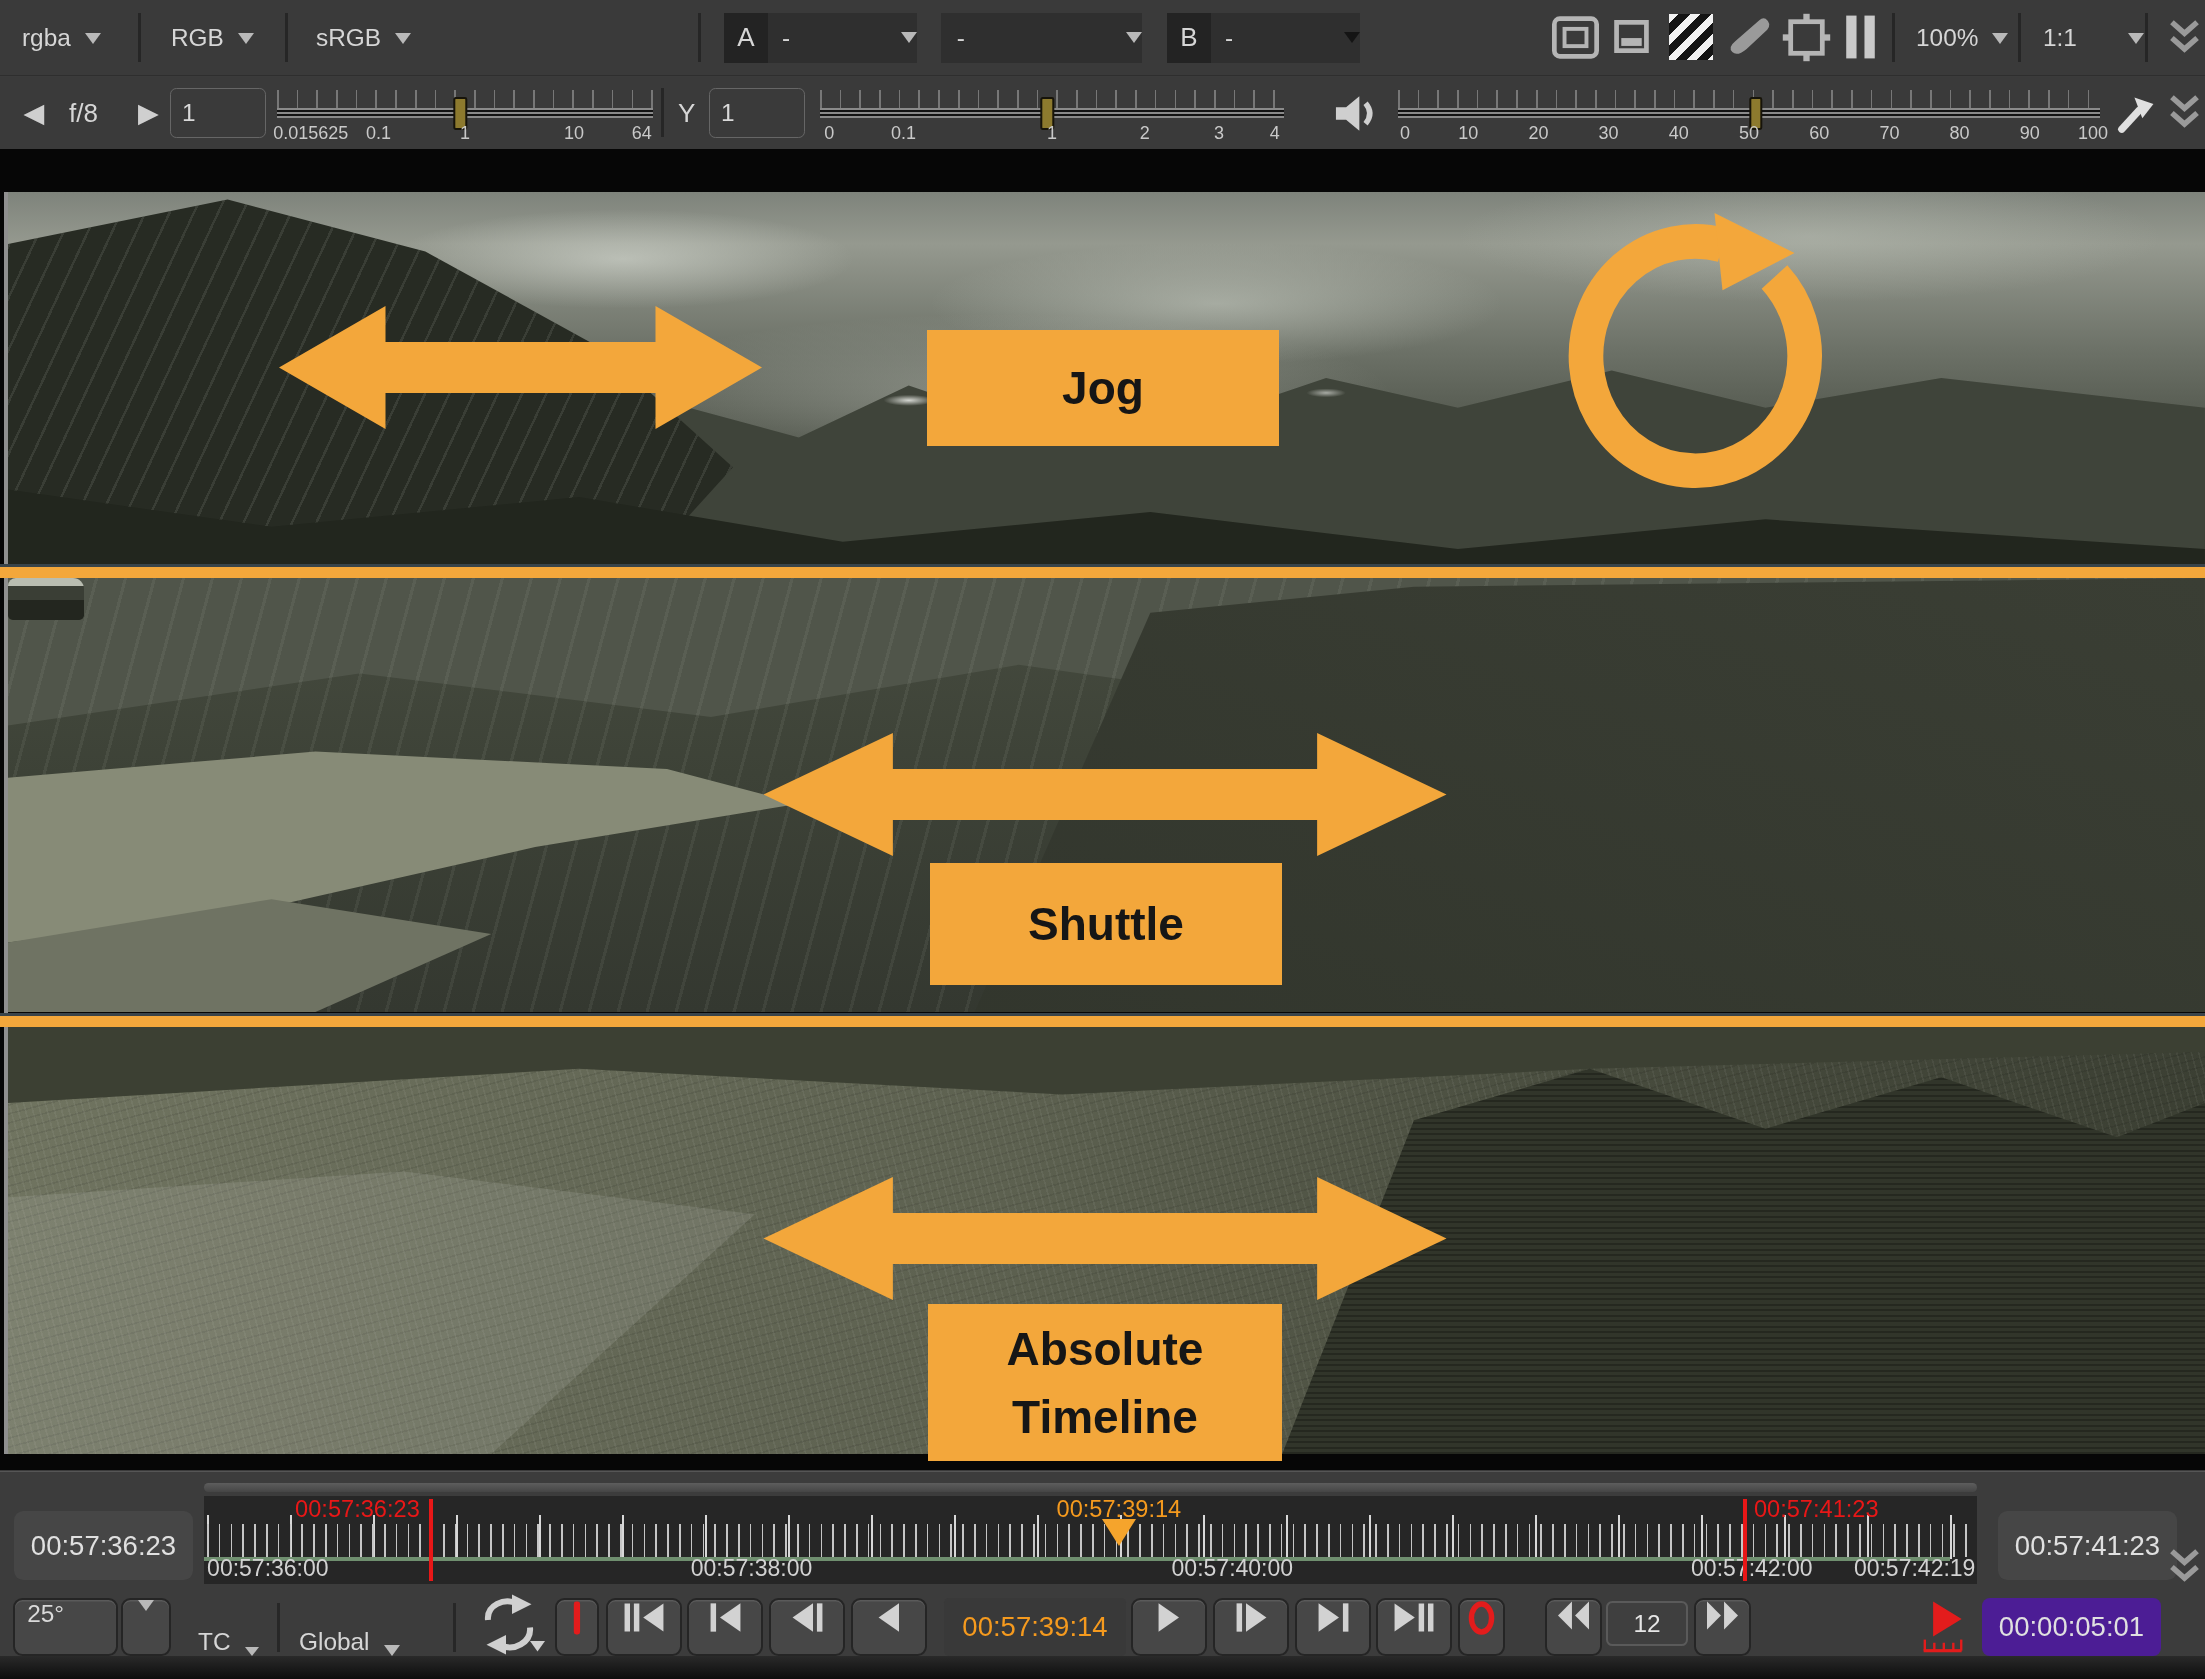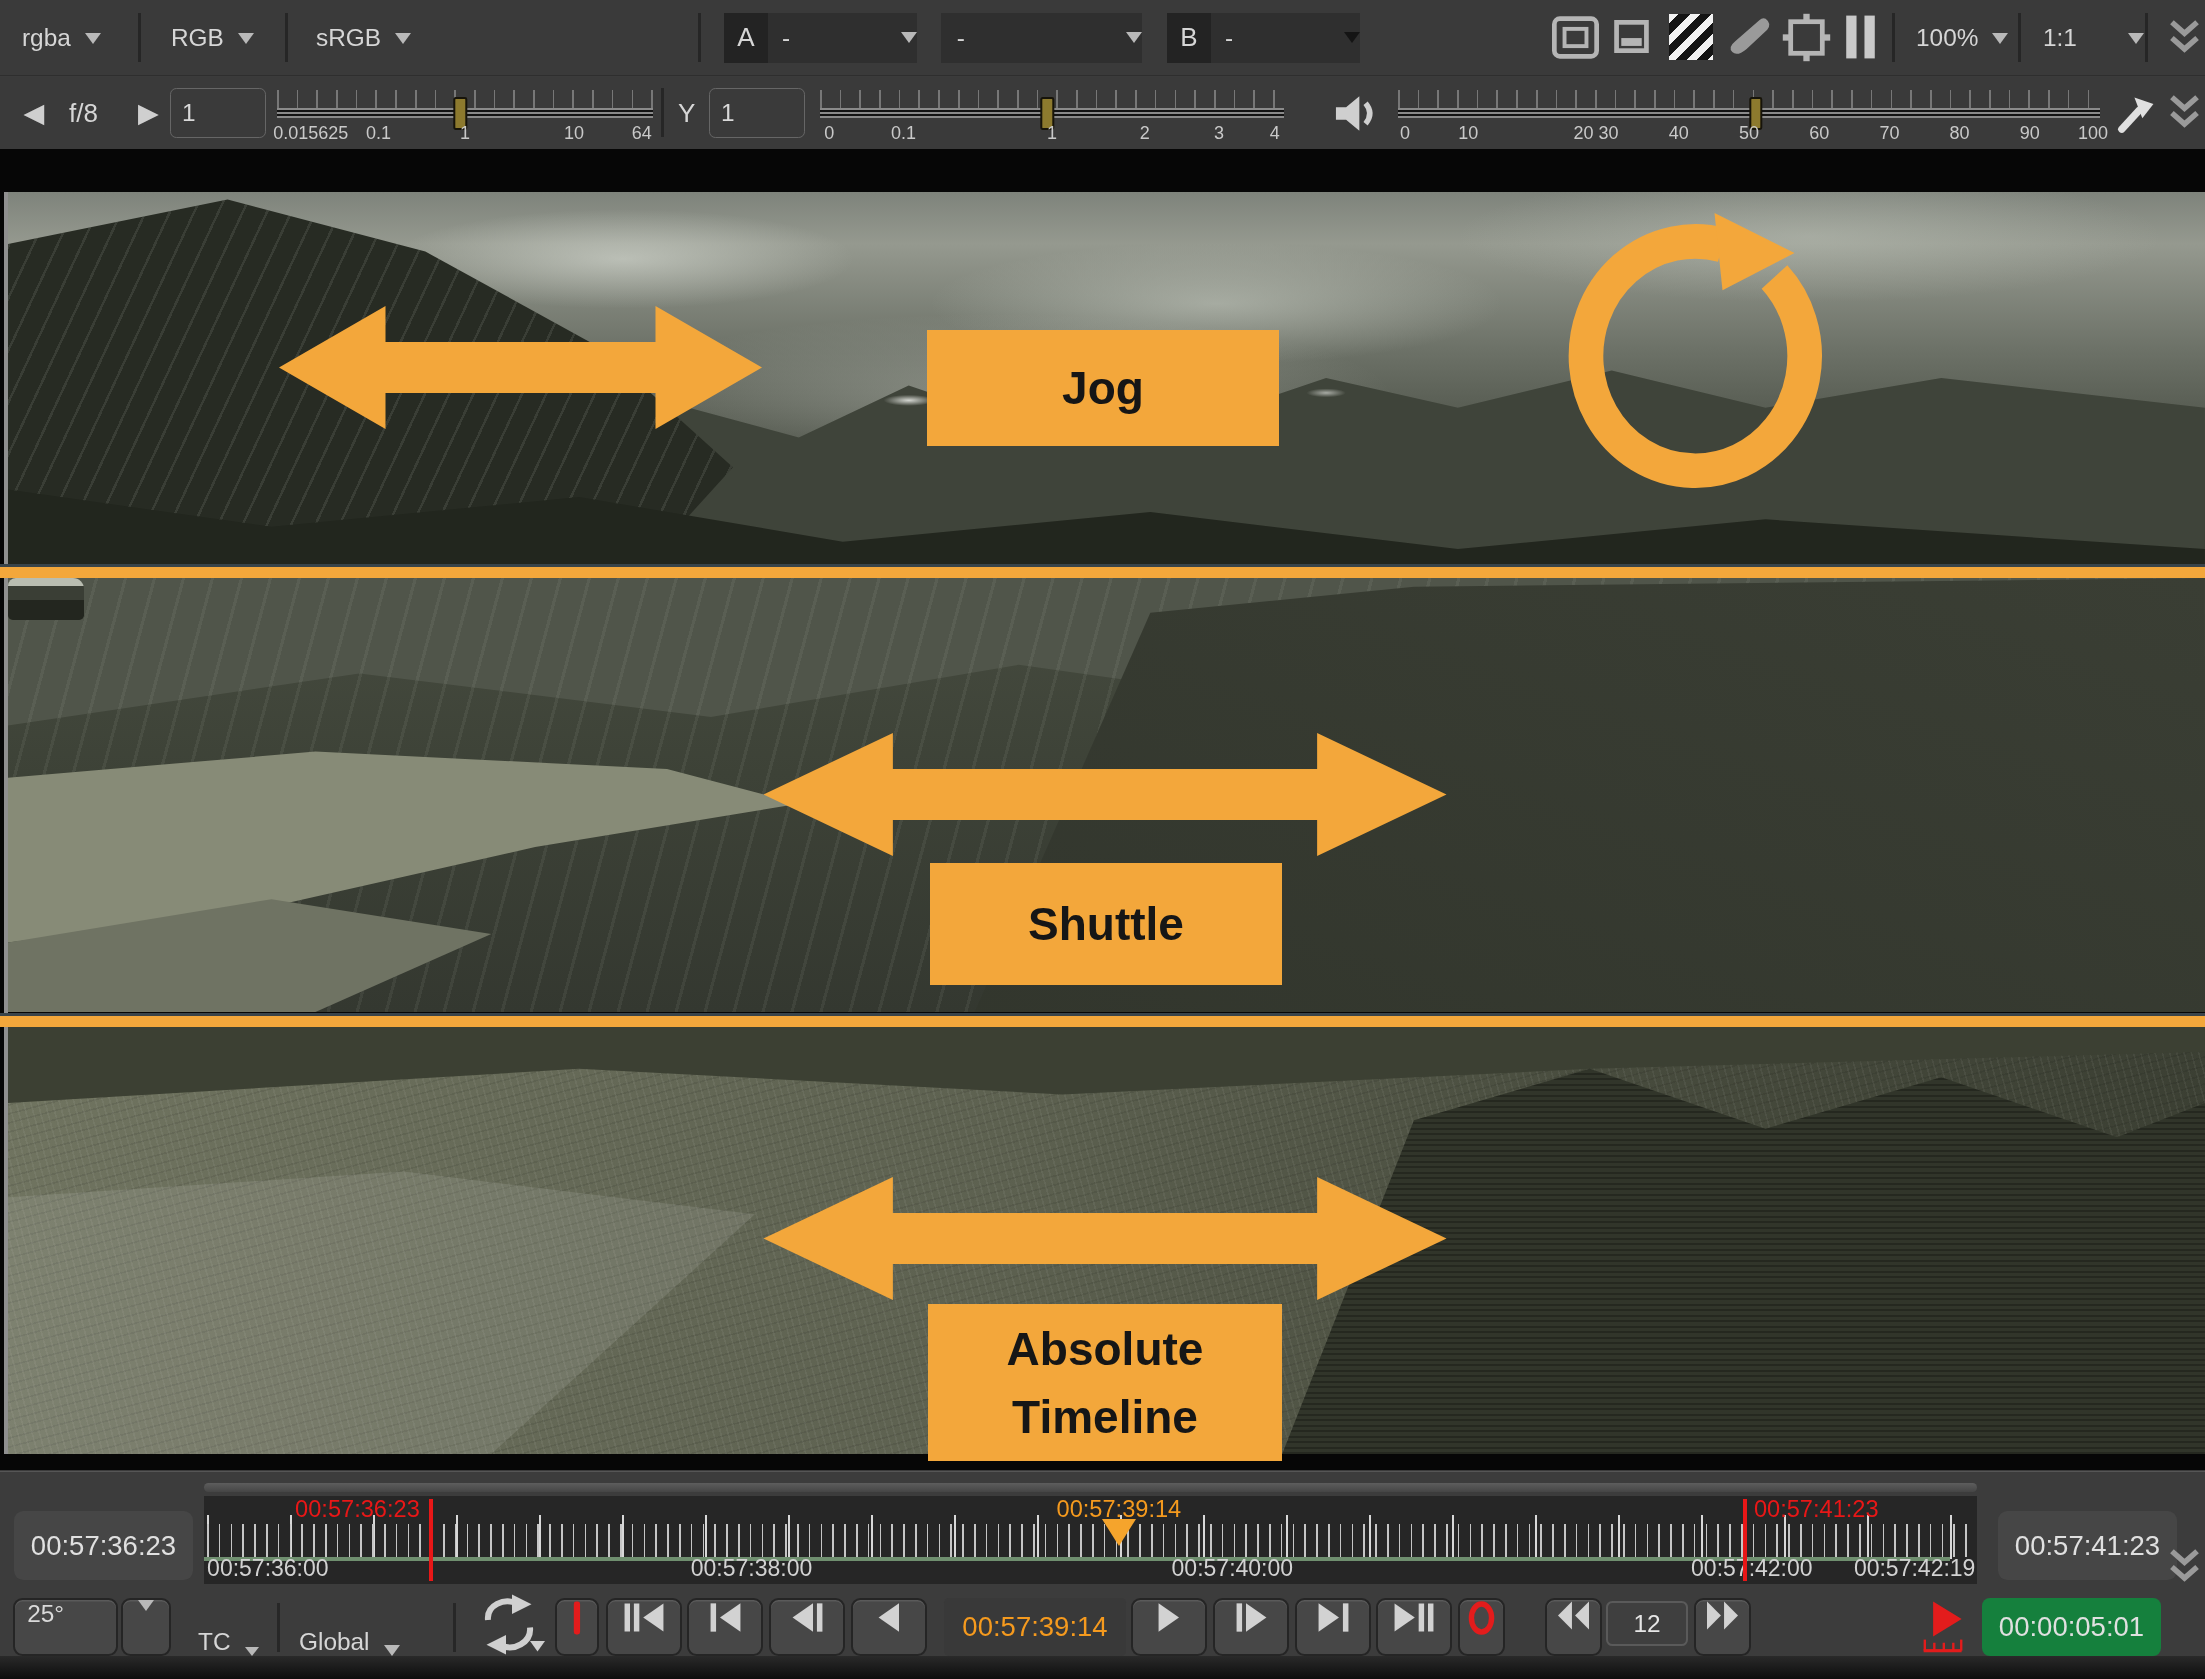--- a/index.html
+++ b/index.html
@@ -131,21 +131,21 @@
           border-radius:9.4px; box-shadow:inset 0 1.6px 0 #5a5a5a; display:flex; align-items:flex-start;
           justify-content:center; cursor:pointer; }
   .flatdd { position:absolute; top:0; height:58px; display:flex; align-items:flex-end; font-size:24.4px; cursor:default; }
   .tsep { position:absolute; top:4.7px; width:3.1px; height:49px; background:#272727; }
   #tc-current { position:absolute; left:944px; top:0; width:182px; height:58px; background:#393939;
                 border-radius:4.7px; display:flex; align-items:center; justify-content:center;
                 font-size:27.5px; color:#F59A1E; }
   #frame-inc { position:absolute; left:1606px; top:3.1px; width:82px; height:45px; background:#3f3f3f;
                border:2.4px solid #5a5a5a; border-radius:6.3px; color:#e6e6e6; font-size:24.4px; text-align:center;
                font-family:"Liberation Sans",sans-serif; }
-  #dur-box { position:absolute; left:1982px; top:0; width:179px; height:58px; background:#15803d;
+  #dur-box { position:absolute; left:1982px; top:0; width:179px; height:58px; background:#4c1d95;
              border-radius:7.9px; display:flex; align-items:center; justify-content:center;
              font-size:27.5px; color:#e0e0e0; }
   #bottom-strip { position:absolute; top:1656px; left:0; width:2205px; height:23.6px;
                   background:linear-gradient(180deg,#2a2a2a,#0b0b0b); }
   svg { display:block; }
 </style>
 </head>
 <body>
 
 <div id="root">
@@ -276,21 +276,21 @@
           <path d="M40 12 Q51 25 40 38" fill="none" stroke="#cfcfcf" stroke-width="7"></path>
         </svg>
     </div>
 
     <div class="slider" style="left:1398px; width:702px;">
       <div class="sticks"></div>
       <div class="strack"></div>
       <div class="shandle" style="left:51%;"></div>
       <span class="slab" style="left:1%;">0</span>
       <span class="slab" style="left:10%;">10</span>
-      <span class="slab" style="left:20%;margin-left:45px;">20</span>
+      <span class="slab" style="left:20%;">20</span>
       <span class="slab" style="left:30%;">30</span>
       <span class="slab" style="left:40%;">40</span>
       <span class="slab" style="left:50%;">50</span>
       <span class="slab" style="left:60%;">60</span>
       <span class="slab" style="left:70%;">70</span>
       <span class="slab" style="left:80%;">80</span>
       <span class="slab" style="left:90%;">90</span>
       <span class="slab" style="left:99%;">100</span>
     </div>
 

